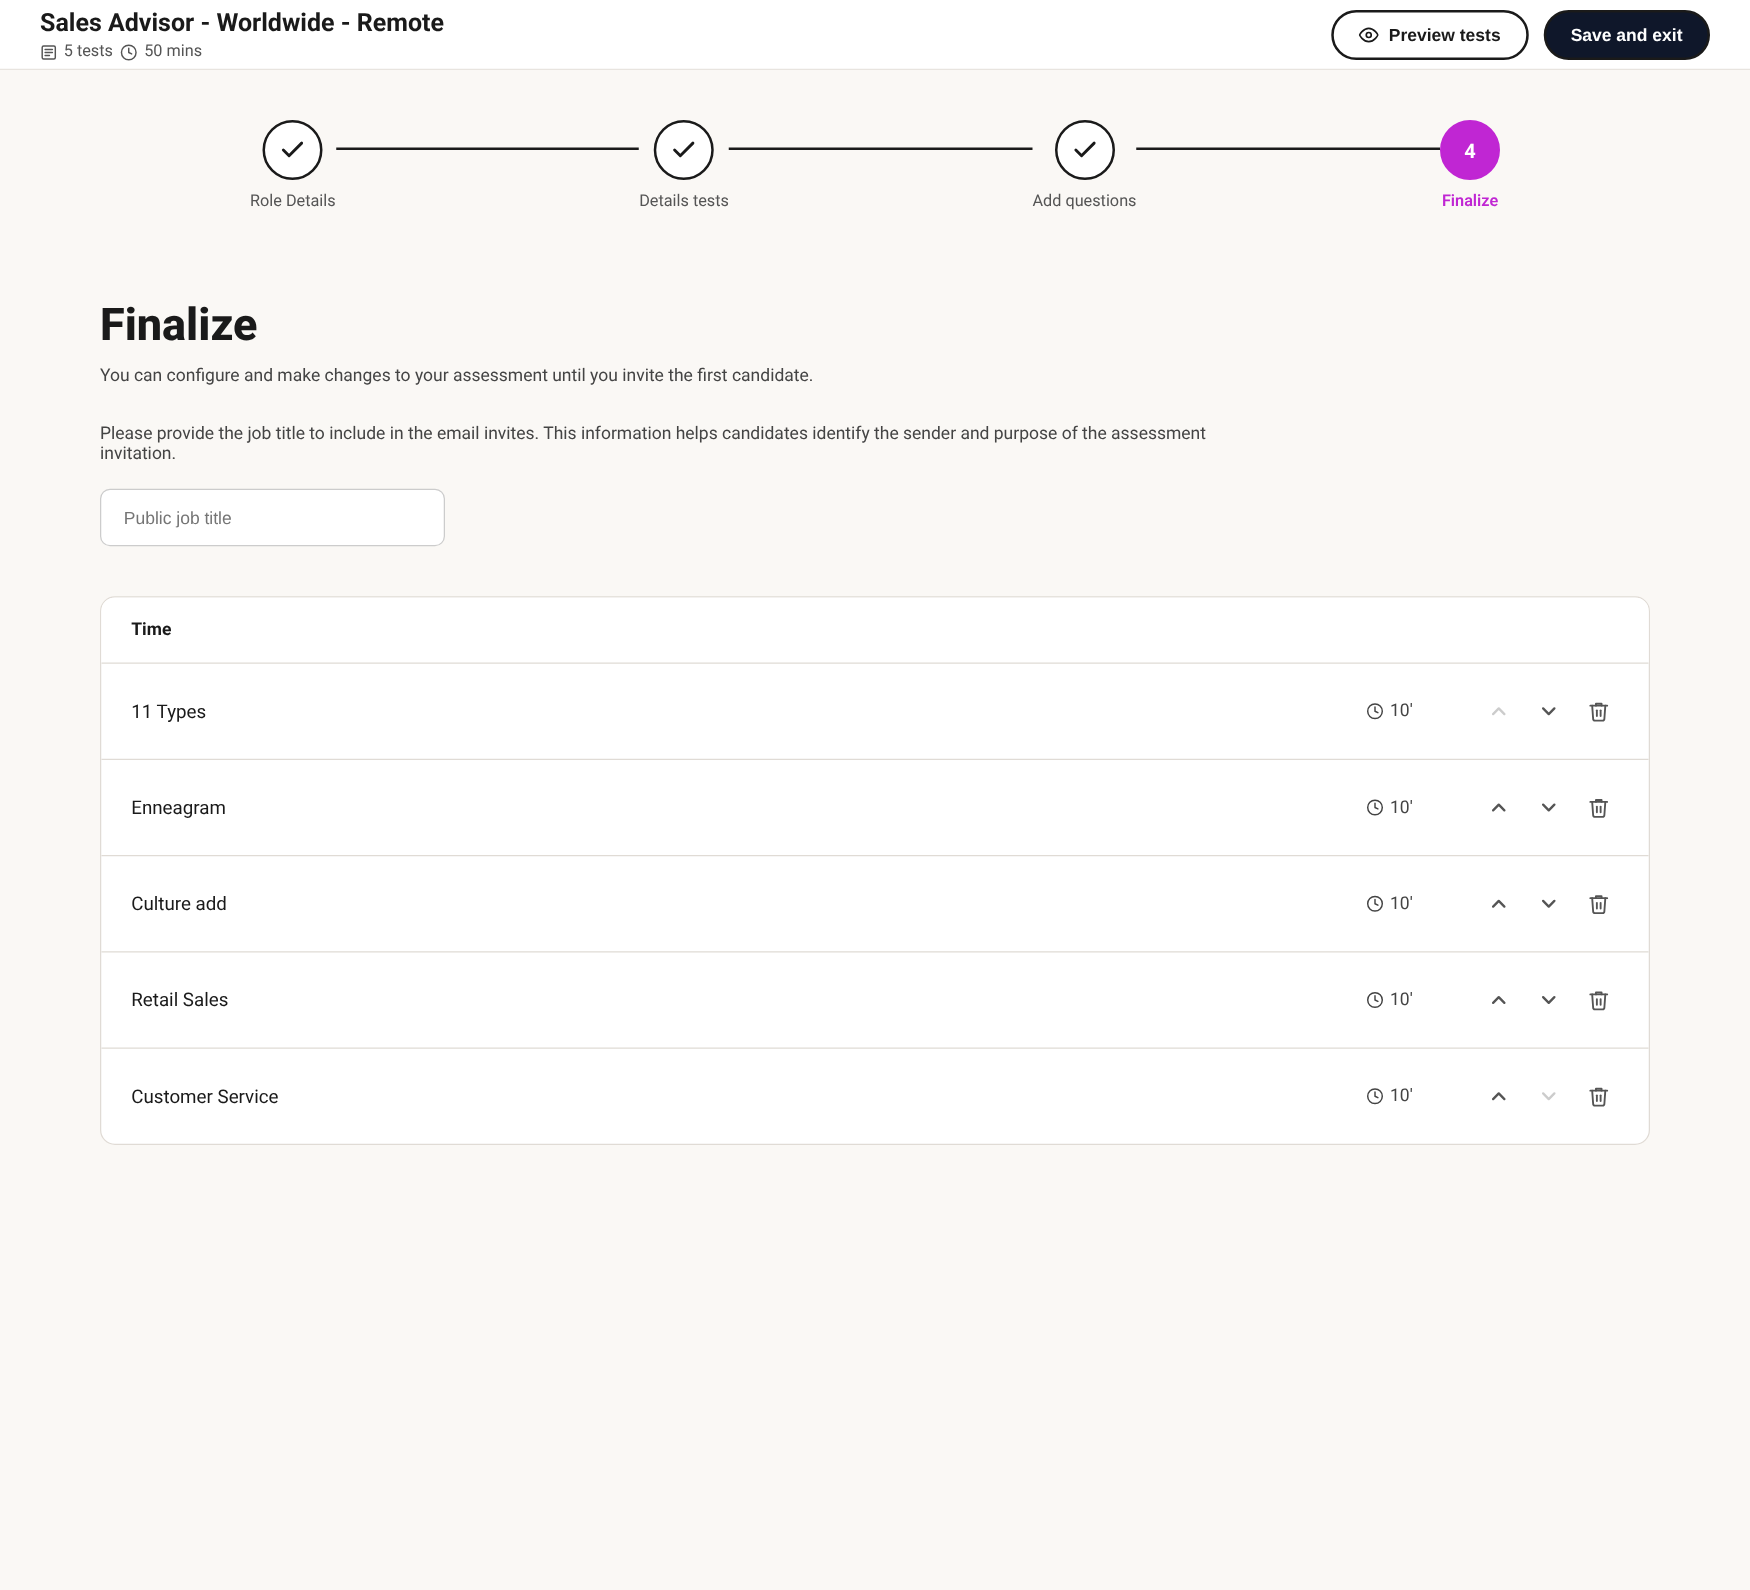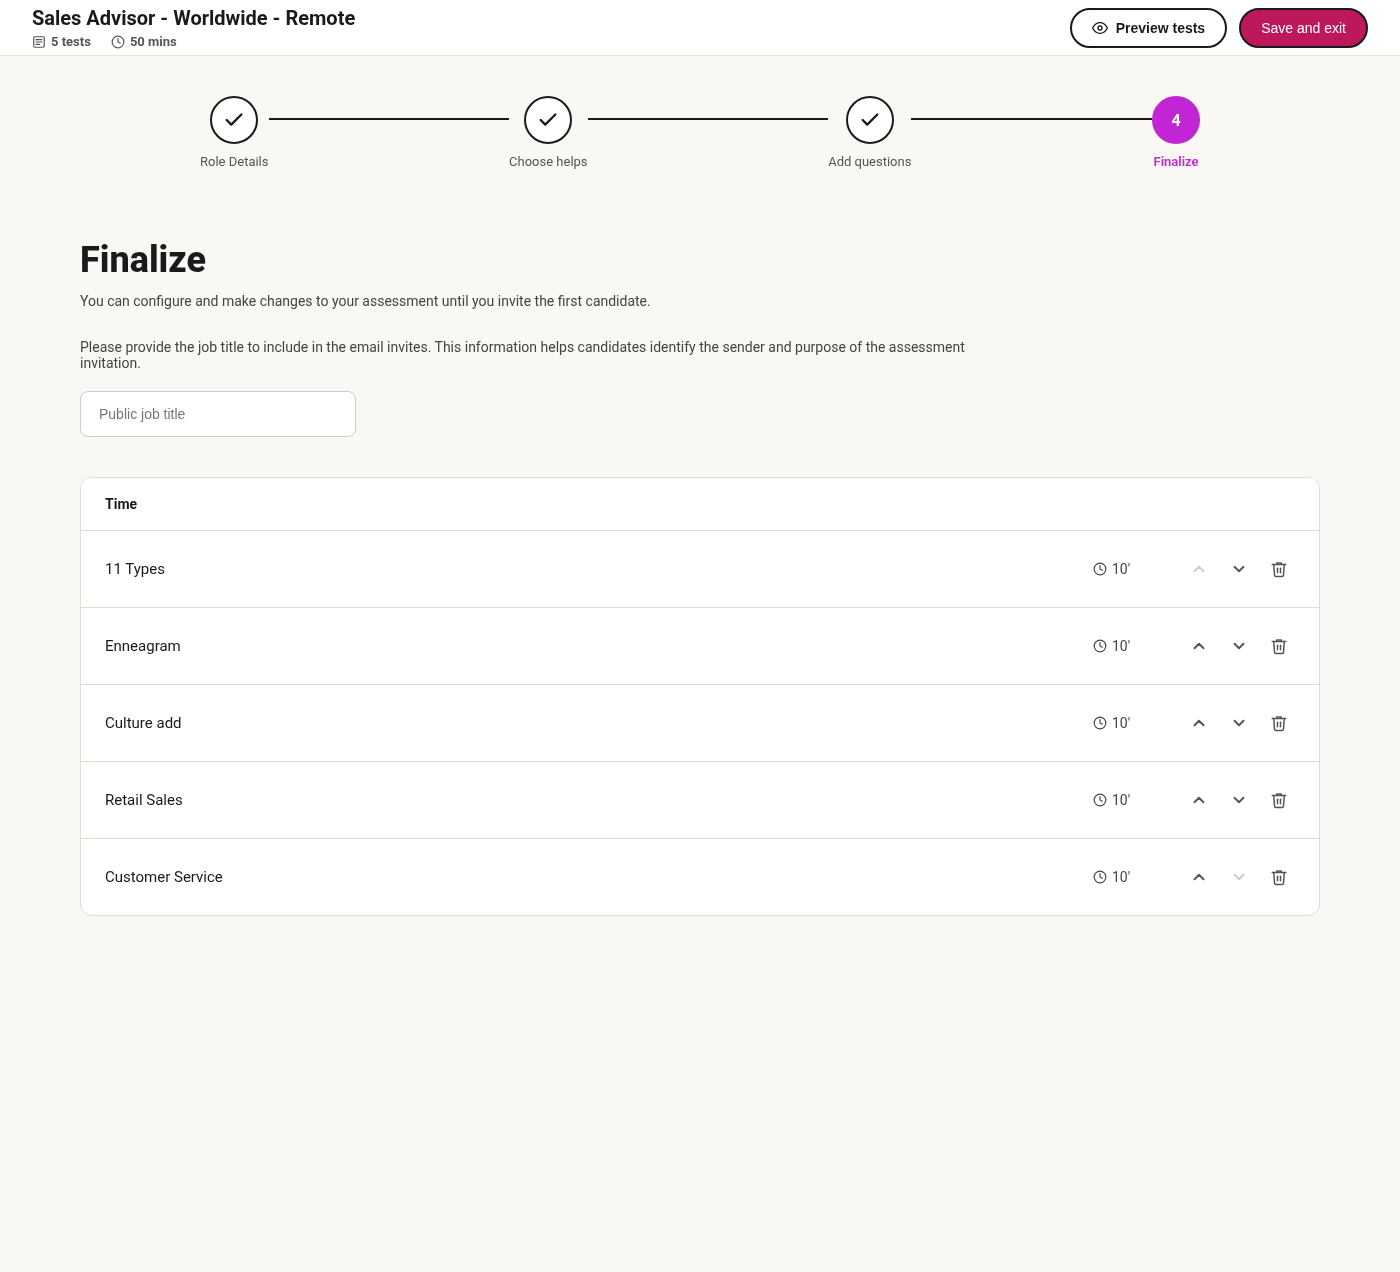--- a/index.html
+++ b/index.html
@@ -20,23 +20,22 @@
       align-items: center;
       justify-content: space-between;
     }
     .header-left h1 {
       font-size: 20px;
       font-weight: 700;
       color: #1a1a1a;
     }
     .header-meta {
       display: flex;
-      gap: 20px;
+      gap: 6px;
       margin-top: 4px;
-      font-weight: bold;
     }
     .header-meta-item {
       display: flex;
       align-items: center;
       gap: 5px;
       font-size: 13px;
       color: #555;
     }
     .header-actions {
       display: flex;
@@ -56,23 +55,23 @@
       cursor: pointer;
       color: #1a1a1a;
     }
     .btn-solid {
       display: flex;
       align-items: center;
       gap: 8px;
       padding: 10px 20px;
       border: 2px solid #1a1a1a;
       border-radius: 50px;
-      background: #be185d;
-      font-size: 14px;
-      font-weight: 400;
+      background: #0f172a;
+      font-size: 14px;
+      font-weight: 700;
       cursor: pointer;
       color: #fff;
     }
 
     
     .stepper-container {
       background: #faf8f5;
       padding: 40px 80px 30px;
       display: flex;
       align-items: flex-start;
@@ -289,21 +288,21 @@
     </div>
 
     <div class="step-line"></div>
 
     <div class="step">
       <div class="step-circle">
         <svg width="22" height="22" viewBox="0 0 24 24" fill="none" stroke="currentColor" stroke-width="2.5" stroke-linecap="round" stroke-linejoin="round">
           <polyline points="20 6 9 17 4 12"></polyline>
         </svg>
       </div>
-      <span class="step-label">Choose helps</span>
+      <span class="step-label">Details tests</span>
     </div>
 
     <div class="step-line"></div>
 
     <div class="step">
       <div class="step-circle">
         <svg width="22" height="22" viewBox="0 0 24 24" fill="none" stroke="currentColor" stroke-width="2.5" stroke-linecap="round" stroke-linejoin="round">
           <polyline points="20 6 9 17 4 12"></polyline>
         </svg>
       </div>

